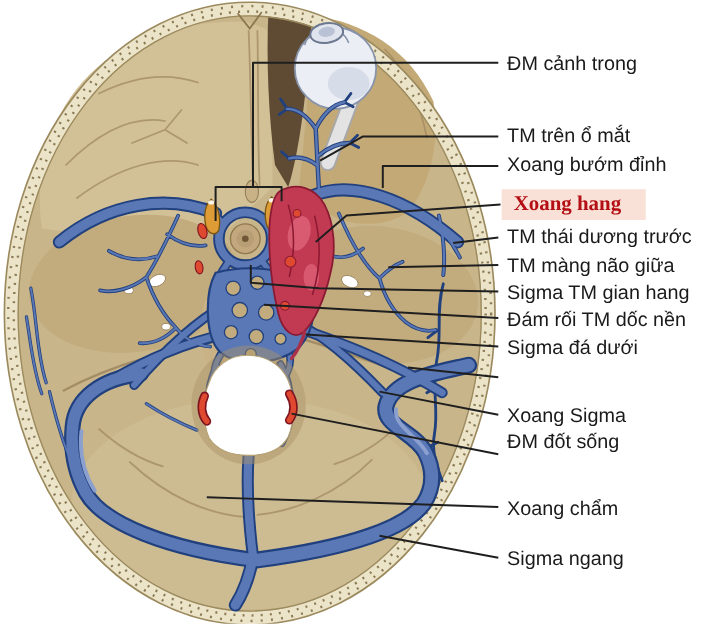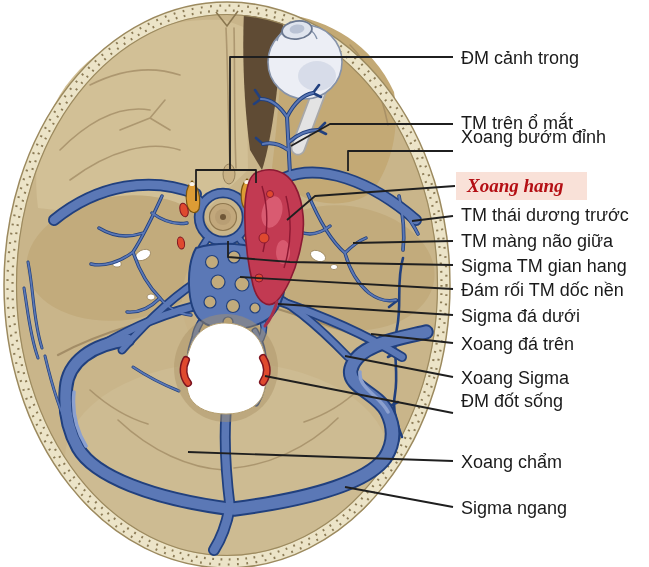--- a/index.html
+++ b/index.html
@@ -32,21 +32,21 @@
   .vl {stroke:var(--c-sinusLight);fill:none;stroke-linecap:round;}
   .stip{stroke:var(--c-stipple);fill:none;opacity:.8;}
   .leader{stroke:var(--c-line);stroke-width:1.8;fill:none;stroke-linejoin:round;}
 
   
   .label{position:absolute;left:461px;height:26px;line-height:26px;
          font-size:18px;color:var(--c-labelText);white-space:nowrap;}
   .label-hl{position:absolute;left:456px;width:120px;height:28px;line-height:28px;
             background:var(--c-highlightBg);color:var(--c-highlightText);
             font-family:"Liberation Serif", serif;font-weight:bold;font-size:19px;
-            padding-left:11px;white-space:nowrap;font-style:italic;}
+            padding-left:11px;white-space:nowrap;}
 </style>
 </head>
 <body>
 
 <div class="stage">
 
   <svg width="649" height="567" viewBox="0 0 649 567">
 
     <g>
       <ellipse class="f-bone" cx="227" cy="285" rx="214" ry="274"></ellipse>
@@ -218,25 +218,24 @@
       <path class="leader" d="M453,343 L371,334"></path>
       <path class="leader" d="M453,377 L345,356"></path>
       <path class="leader" d="M453,413 L265,376"></path>
       <path class="leader" d="M453,461 L188,452"></path>
       <path class="leader" d="M453,507 L345,487"></path>
     </g>
   </svg>
 
   <div class="label" style="top:45px">ĐM cảnh trong</div>
   <div class="label" style="top:110px">TM trên ổ mắt</div>
-  <div class="label" style="top:124px">Xoang bướm đỉnh</div>
+  <div class="label" style="top:136px">Xoang bướm đỉnh</div>
   <div class="label-hl" style="top:172px">Xoang hang</div>
   <div class="label" style="top:202px">TM thái dương trước</div>
   <div class="label" style="top:228px">TM màng não giữa</div>
   <div class="label" style="top:253px">Sigma TM gian hang</div>
   <div class="label" style="top:277px">Đám rối TM dốc nền</div>
   <div class="label" style="top:303px">Sigma đá dưới</div>
-  <div class="label" style="top:331px">Xoang đá trên</div>
   <div class="label" style="top:365px">Xoang Sigma</div>
   <div class="label" style="top:388px">ĐM đốt sống</div>
   <div class="label" style="top:449px">Xoang chẩm</div>
   <div class="label" style="top:495px">Sigma ngang</div>
 </div>
 
 </body></html>

